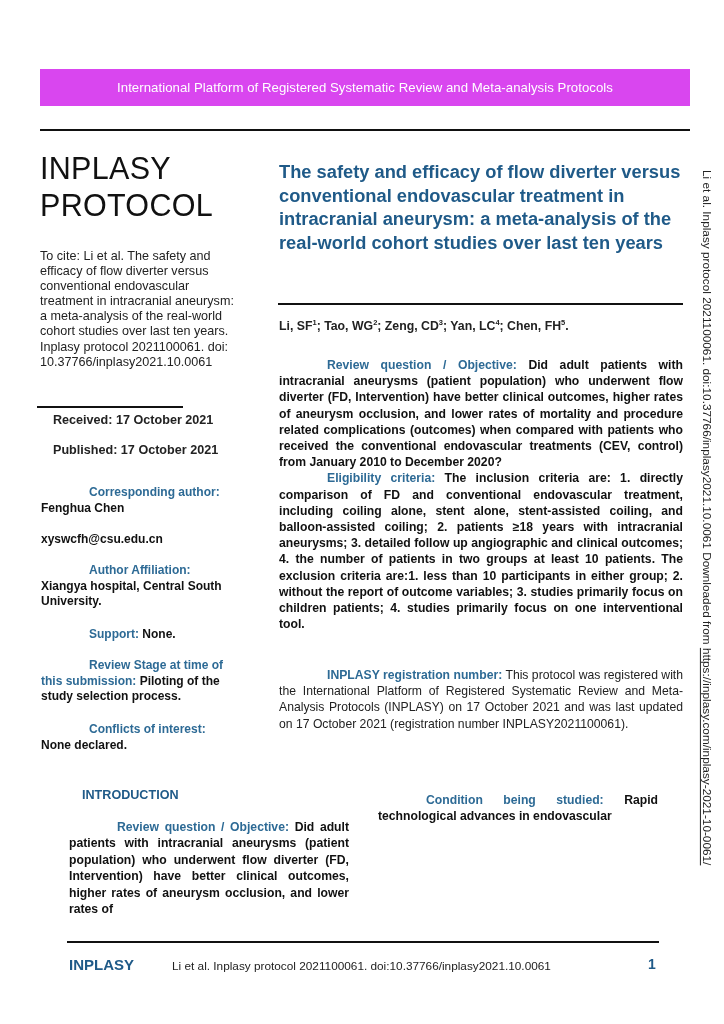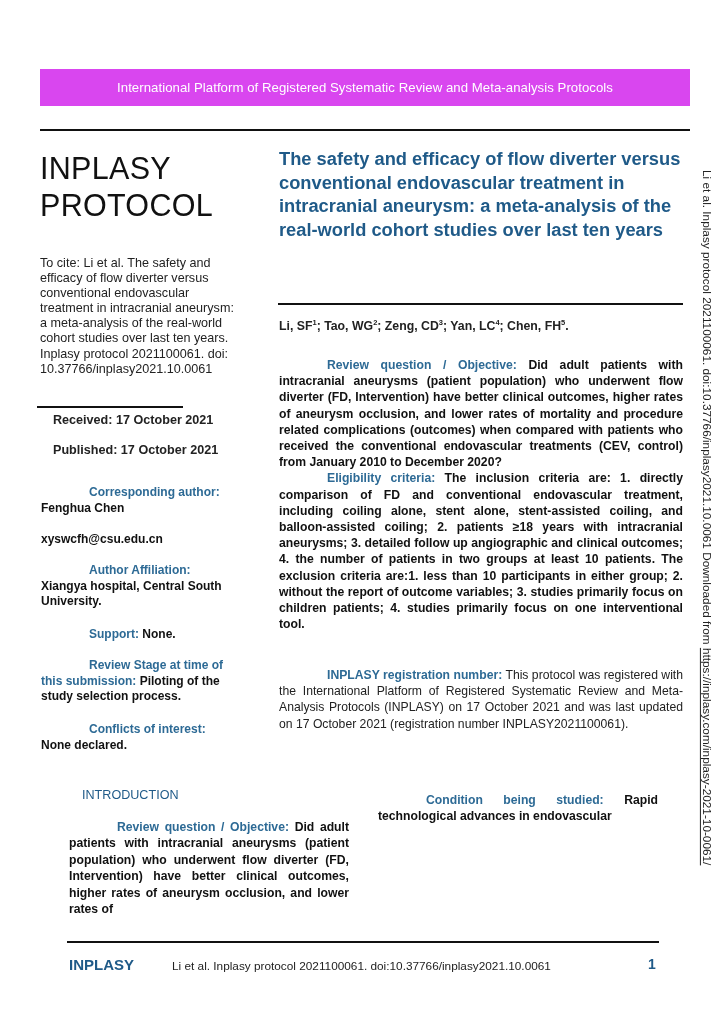--- a/index.html
+++ b/index.html
@@ -1,32 +1,32 @@
 <!DOCTYPE html>
 <html><head>
 <meta charset="utf-8">
 <style>
   html, body { margin:0; padding:0; background:#ffffff; }
   body { width:724px; height:1024px; position:relative; overflow:hidden; font-family:"Liberation Sans", sans-serif; color:#1a1a1a; }
   .banner { position:absolute; left:40px; top:69px; width:650px; height:37px; background:#d946ef; color:#ffffff; font-size:13.2px; display:flex; align-items:center; justify-content:center; letter-spacing:0.05px; }
   .rule-top { position:absolute; left:40px; top:129px; width:650px; height:2px; background:#111; }
   .brand-title { position:absolute; left:40px; top:150px; font-size:30.5px; line-height:37px; color:#111; letter-spacing:0.3px; }
-  .cite { position:absolute; left:40px; top:256px; width:200px; font-size:12.6px; line-height:15.1px; color:#222; }
+  .cite { position:absolute; left:40px; top:249px; width:200px; font-size:12.6px; line-height:15.1px; color:#222; }
   .rule-left { position:absolute; left:37px; top:406px; width:146px; height:2px; background:#111; }
   .meta-line { position:absolute; left:53px; font-size:12.6px; color:#222;font-weight:bold; }
   .side-block { position:absolute; left:41px; width:200px; font-size:12px; line-height:15.5px; font-weight:bold; color:#111; }
   .blue { color:#2d6a95; font-weight:bold;margin-left:48px; }
-  .title { position:absolute; left:279px; top:147px; width:410px; font-size:18.3px; line-height:23.6px; font-weight:bold; color:#1f5a88; }
+  .title { position:absolute; left:279px; top:160px; width:410px; font-size:18.3px; line-height:23.6px; font-weight:bold; color:#1f5a88; }
   .rule-title { position:absolute; left:278px; top:303px; width:405px; height:2px; background:#111; }
   .authors { position:absolute; left:279px; top:318px; font-size:12.3px; color:#222;font-weight:bold; }
   .authors sup { font-size:7.5px; }
   .abstract { position:absolute; left:279px; top:357px; width:404px; font-size:12.2px; line-height:16.2px; text-align:justify; font-weight:bold; color:#111; }
   .reg { position:absolute; left:279px; top:667px; width:404px; font-size:12.2px; line-height:16.2px; text-align:justify; color:#222; }
   .intro-col { position:absolute; top:785px; width:280px; font-size:12.2px; line-height:16.4px; text-align:justify; font-weight:bold; color:#111; }
-  .intro-head { position:absolute; left:69px; top:788px; font-size:12.6px; font-weight:normal; color:#1f5a88;padding-left:13px; }
+  .intro-head { position:absolute; left:69px; top:788px; font-size:12.6px; font-weight:bold; color:#1f5a88;padding-left:13px; }
   .rule-bottom { position:absolute; left:67px; top:941px; width:592px; height:2px; background:#111; }
   .footer-brand { position:absolute; left:69px; top:956px; font-size:15px; font-weight:bold; color:#1f5a88; }
   .footer-cite { position:absolute; left:172px; top:959px; font-size:11.8px; color:#222; }
   .footer-page { position:absolute; left:648px; top:956px; font-size:14px; font-weight:bold; color:#1f5a88; }
   .vertical { position:absolute; left:700px; top:170px; writing-mode:vertical-rl; font-size:11.8px; color:#222; white-space:nowrap; }
   .vertical a { color:#222; text-decoration:underline; }
 </style>
 </head>
 <body>
 

